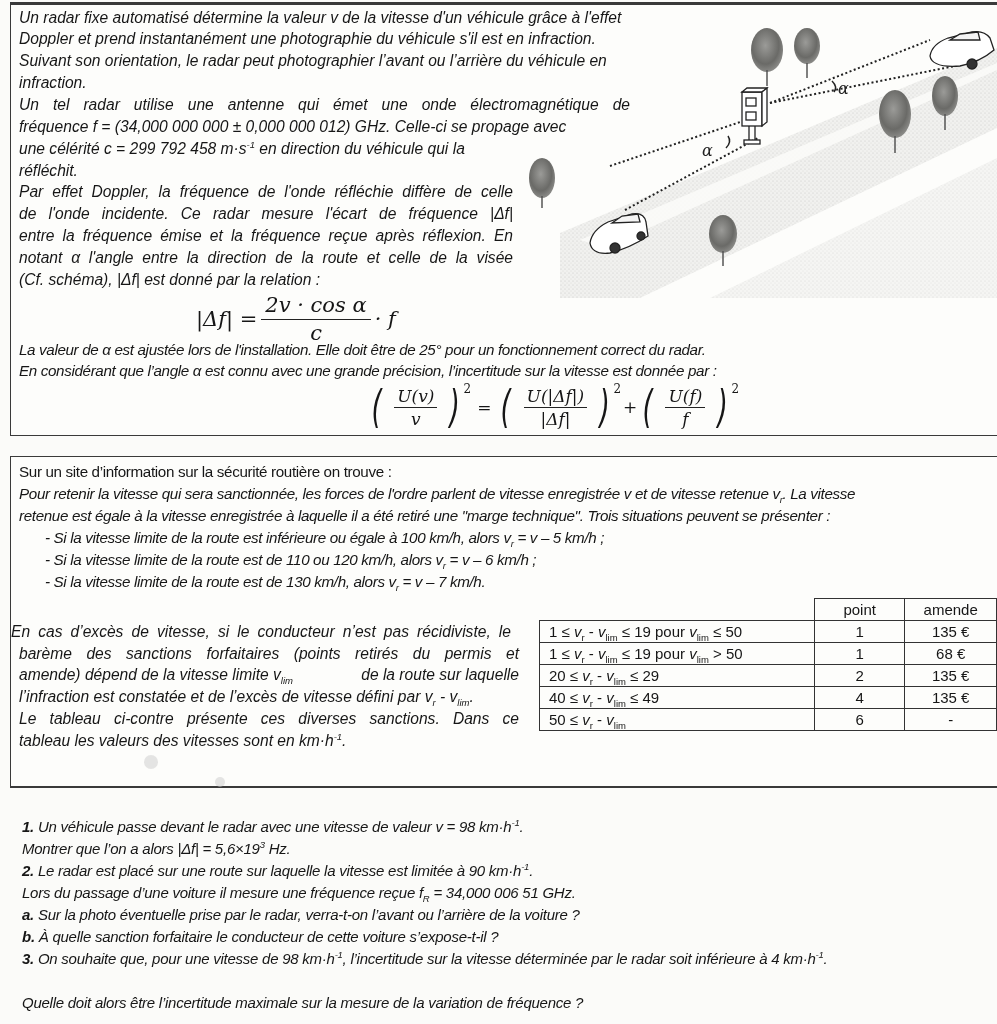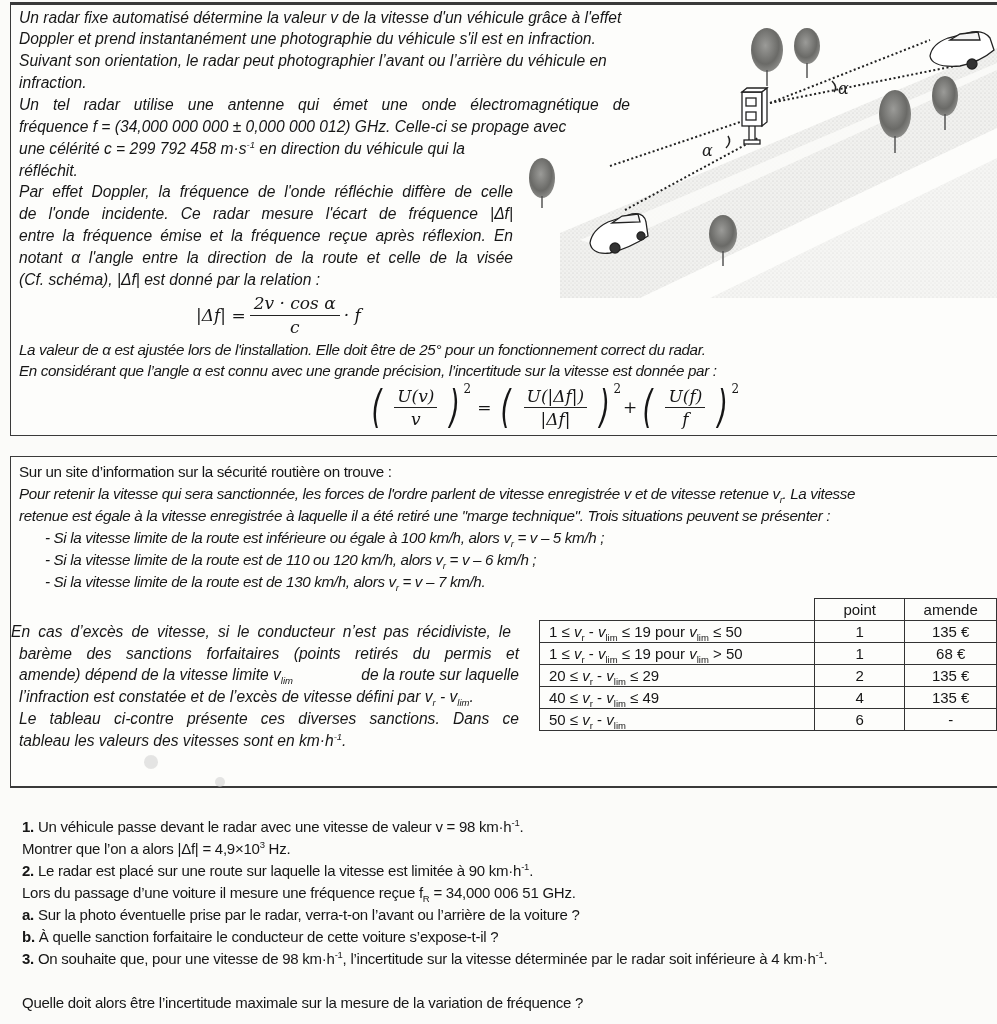--- a/index.html
+++ b/index.html
@@ -35,21 +35,21 @@
   }
   table.sanctions td { border: 1.3px solid #333; height: 21px; padding: 0 8px; white-space: nowrap; }
   table.sanctions td.c { text-align: center; }
   table.sanctions td.blank { border: none; }
   table.sanctions td.cond { width: 258px; padding-left: 9px; margin-top: 12px; }
   table.sanctions td.pt { width: 74px; }
   table.sanctions td.am { width: 75px; }
   .v { font-style: italic; }
   
   #illus { position: absolute; left: 520px; top: 8px; width: 477px; height: 290px; }
-  .q { position: absolute; font-size: 15px; line-height: 21.6px; white-space: nowrap; font-family: "Liberation Sans", sans-serif; letter-spacing: -0.25px; }
+  .q { position: absolute; font-size: 15px; line-height: 21.6px; white-space: nowrap; font-family: "Liberation Sans", sans-serif; letter-spacing: -0.25px; font-style: italic; }
   .q b { font-weight: bold; }
   .ghost { position:absolute; background:#cfcfcf; border-radius:50%; opacity:.55; }
 </style>
 </head>
 <body>
 
 <div id="box1" class="box"></div>
 
 <div class="txt it" style="left:19px;top:7px;">Un radar fixe automatisé détermine la valeur v de la vitesse d'un véhicule grâce à l'effet</div>
 <div class="txt it" style="left:19px;top:28px;">Doppler et prend instantanément une photographie du véhicule s'il est en infraction.</div>
@@ -60,21 +60,21 @@
 <div class="txt it" style="left:19px;top:138px;">
   <span>une célérité c = 299 792 458 m·s</span><sup>-1</sup><span> en direction du véhicule qui la</span>
 </div>
 <div class="txt it" style="left:19px;top:160px;">réfléchit.</div>
 <div class="txt it just" style="left:19px;top:181px;width:494px;">Par effet Doppler, la fréquence de l'onde réfléchie diffère de celle</div>
 <div class="txt it just" style="left:19px;top:203px;width:494px;">de l'onde incidente. Ce radar mesure l'écart de fréquence |Δf|</div>
 <div class="txt it just" style="left:19px;top:225px;width:494px;">entre la fréquence émise et la fréquence reçue après réflexion. En</div>
 <div class="txt it just" style="left:19px;top:247px;width:494px;">notant α l'angle entre la direction de la route et celle de la visée</div>
 <div class="txt it" style="left:19px;top:269px;">(Cf. schéma), |Δf| est donné par la relation :</div>
 
-<div class="math" style="position:absolute;left:196px;top:293px;font-size:17px;display:flex;align-items:center;">
+<div class="math" style="position:absolute;left:196px;top:293px;font-size:21px;display:flex;align-items:center;">
   <span>|Δf| =</span>
   <span class="frac" style="margin:0 4px;">
     <span class="num" style="padding:0 4px 2px;">2v · cos α</span>
     <span class="den">c</span>
   </span>
   <span>· f</span>
 </div>
 
 <div class="txt it narrow" style="left:19px;top:339px;">La valeur de α est ajustée lors de l'installation. Elle doit être de 25° pour un fonctionnement correct du radar.</div>
 <div class="txt it narrow" style="left:19px;top:360px;">En considérant que l’angle α est connu avec une grande précision, l’incertitude sur la vitesse est donnée par :</div>
@@ -261,21 +261,21 @@
 </tbody>
   </table>
 
 <div class="ghost" style="left:144px;top:755px;width:14px;height:14px;"></div>
 <div class="ghost" style="left:215px;top:777px;width:10px;height:10px;"></div>
 
 <div class="q" style="left:22px;top:816px;">
   <b>1.</b><span> Un véhicule passe devant le radar avec une vitesse de valeur v = 98 km·h</span><sup>-1</sup><span>.</span>
 </div>
 <div class="q" style="left:22px;top:838px;">
-  <span>Montrer que l’on a alors |Δf| = 4,9×10</span><sup>3</sup><span> Hz.</span>
+  <span>Montrer que l’on a alors |Δf| = 5,6×19</span><sup>3</sup><span> Hz.</span>
 </div>
 <div class="q" style="left:22px;top:860px;">
   <b>2.</b><span> Le radar est placé sur une route sur laquelle la vitesse est limitée à 90 km·h</span><sup>-1</sup><span>.</span>
 </div>
 <div class="q" style="left:22px;top:882px;">
   <span>Lors du passage d’une voiture il mesure une fréquence reçue f</span><sub>R</sub><span> = 34,000 006 51 GHz.</span>
 </div>
 <div class="q" style="left:22px;top:904px;">
   <b>a.</b><span> Sur la photo éventuelle prise par le radar, verra-t-on l’avant ou l’arrière de la voiture ?</span>
 </div>

